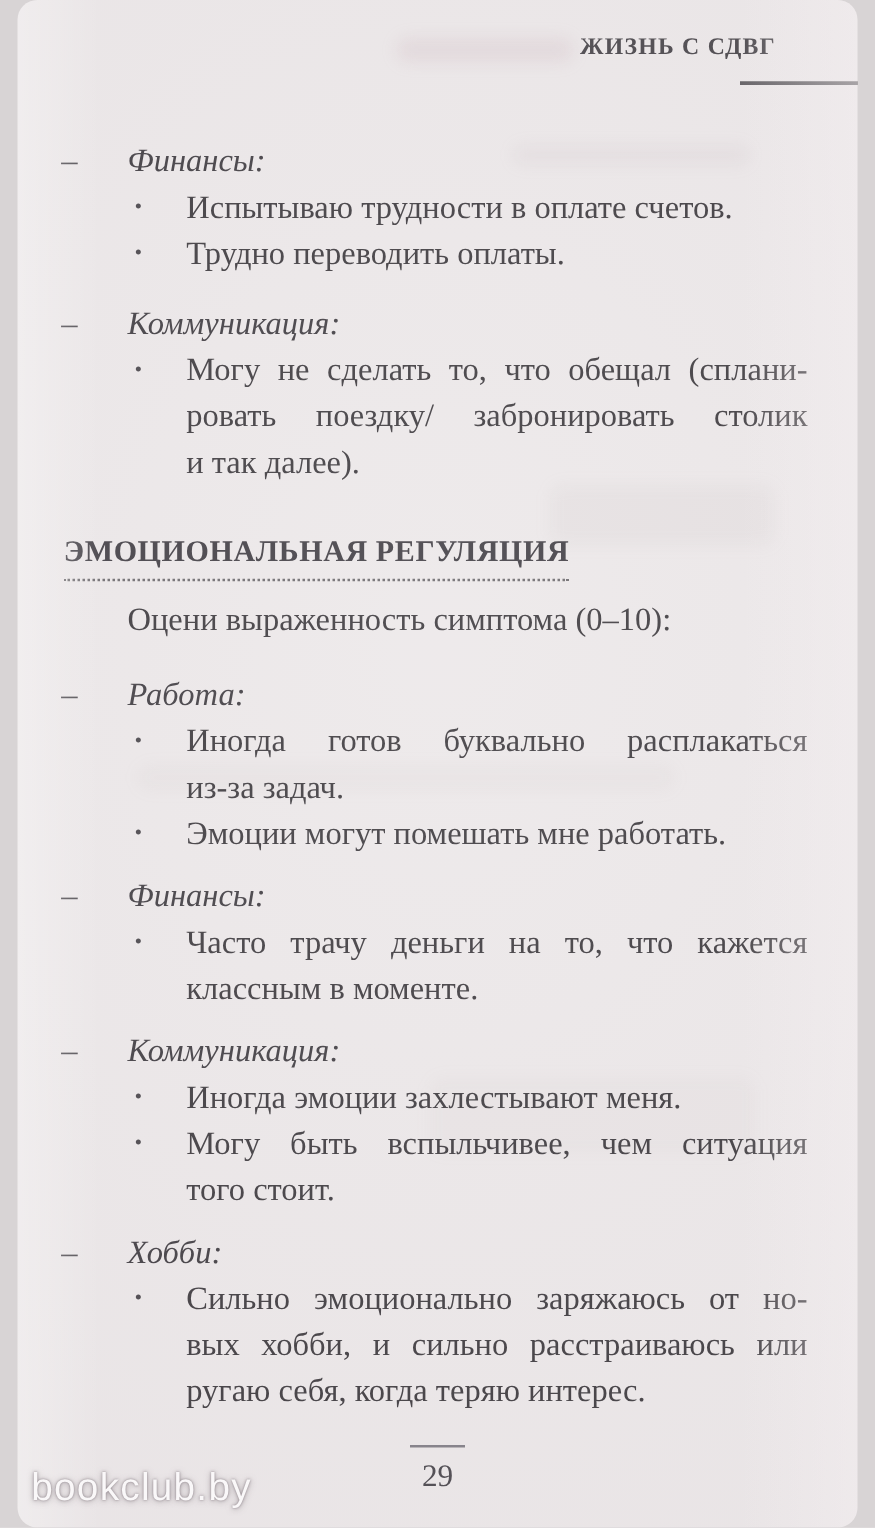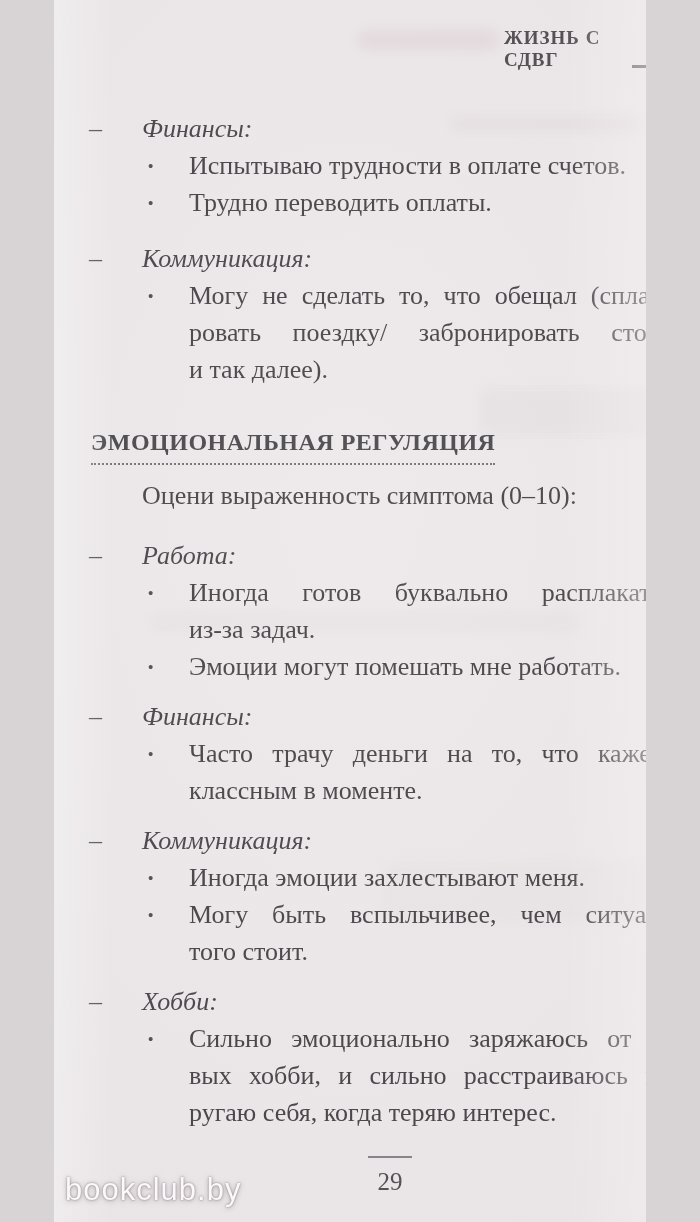--- a/index.html
+++ b/index.html
@@ -3,27 +3,28 @@
 <meta charset="utf-8">
 <style>
   :root {
     --page-bg: #ece8e9;
     --ink: #3f3c40;
     --rule: #5f5c60;
   }
   html, body { margin: 0; padding: 0; background: #d8d4d5; }
   .page {
     position: relative;
-    width: 592px;
+    width: 672px;
     height: 1222px;
     margin: 0 auto;
     background: var(--page-bg);
     font-family: "Liberation Serif", "DejaVu Serif", serif;
     color: var(--ink);
     overflow: hidden;
+    border-radius: 16px;
   }
   
   .page::before {
     content: "";
     position: absolute; inset: 0;
     background:
       linear-gradient(90deg, rgba(255,255,255,0.30), rgba(255,255,255,0) 10%, rgba(255,255,255,0) 86%, rgba(245,240,242,0.45)),
       radial-gradient(130% 95% at 50% 42%, rgba(255,255,255,0.10), rgba(150,128,140,0.06));
     pointer-events: none;
     z-index: 5;

